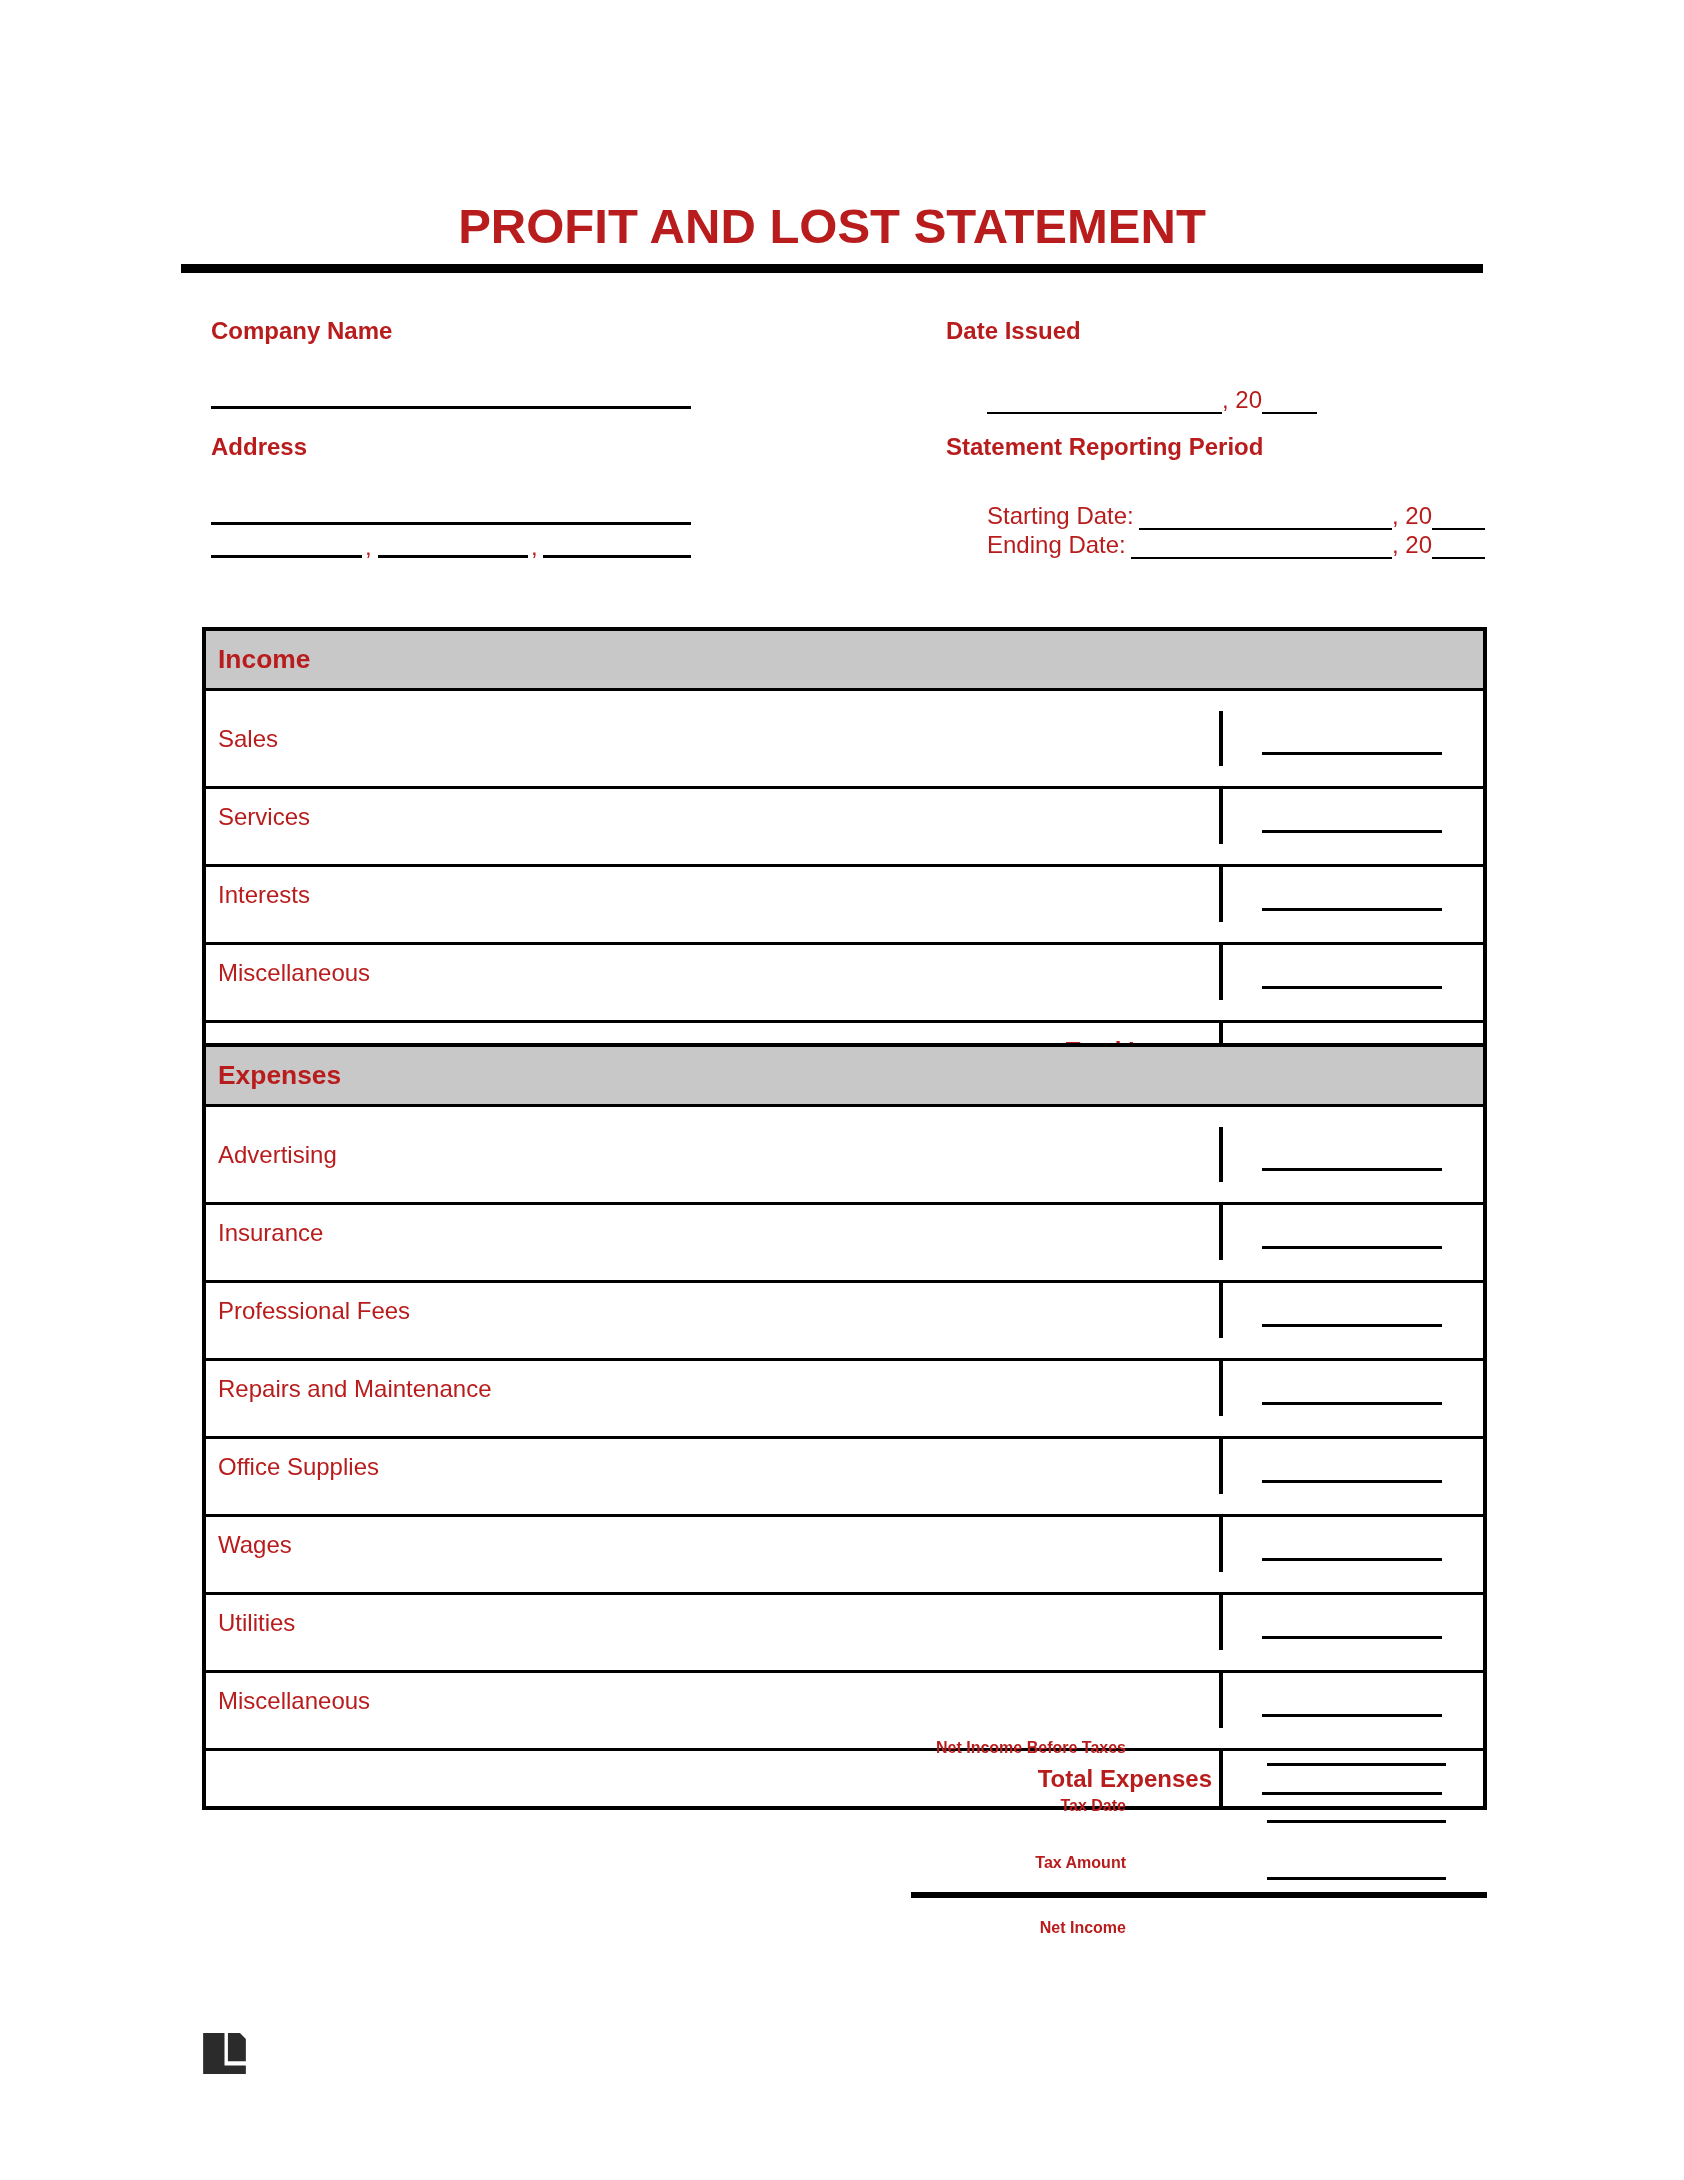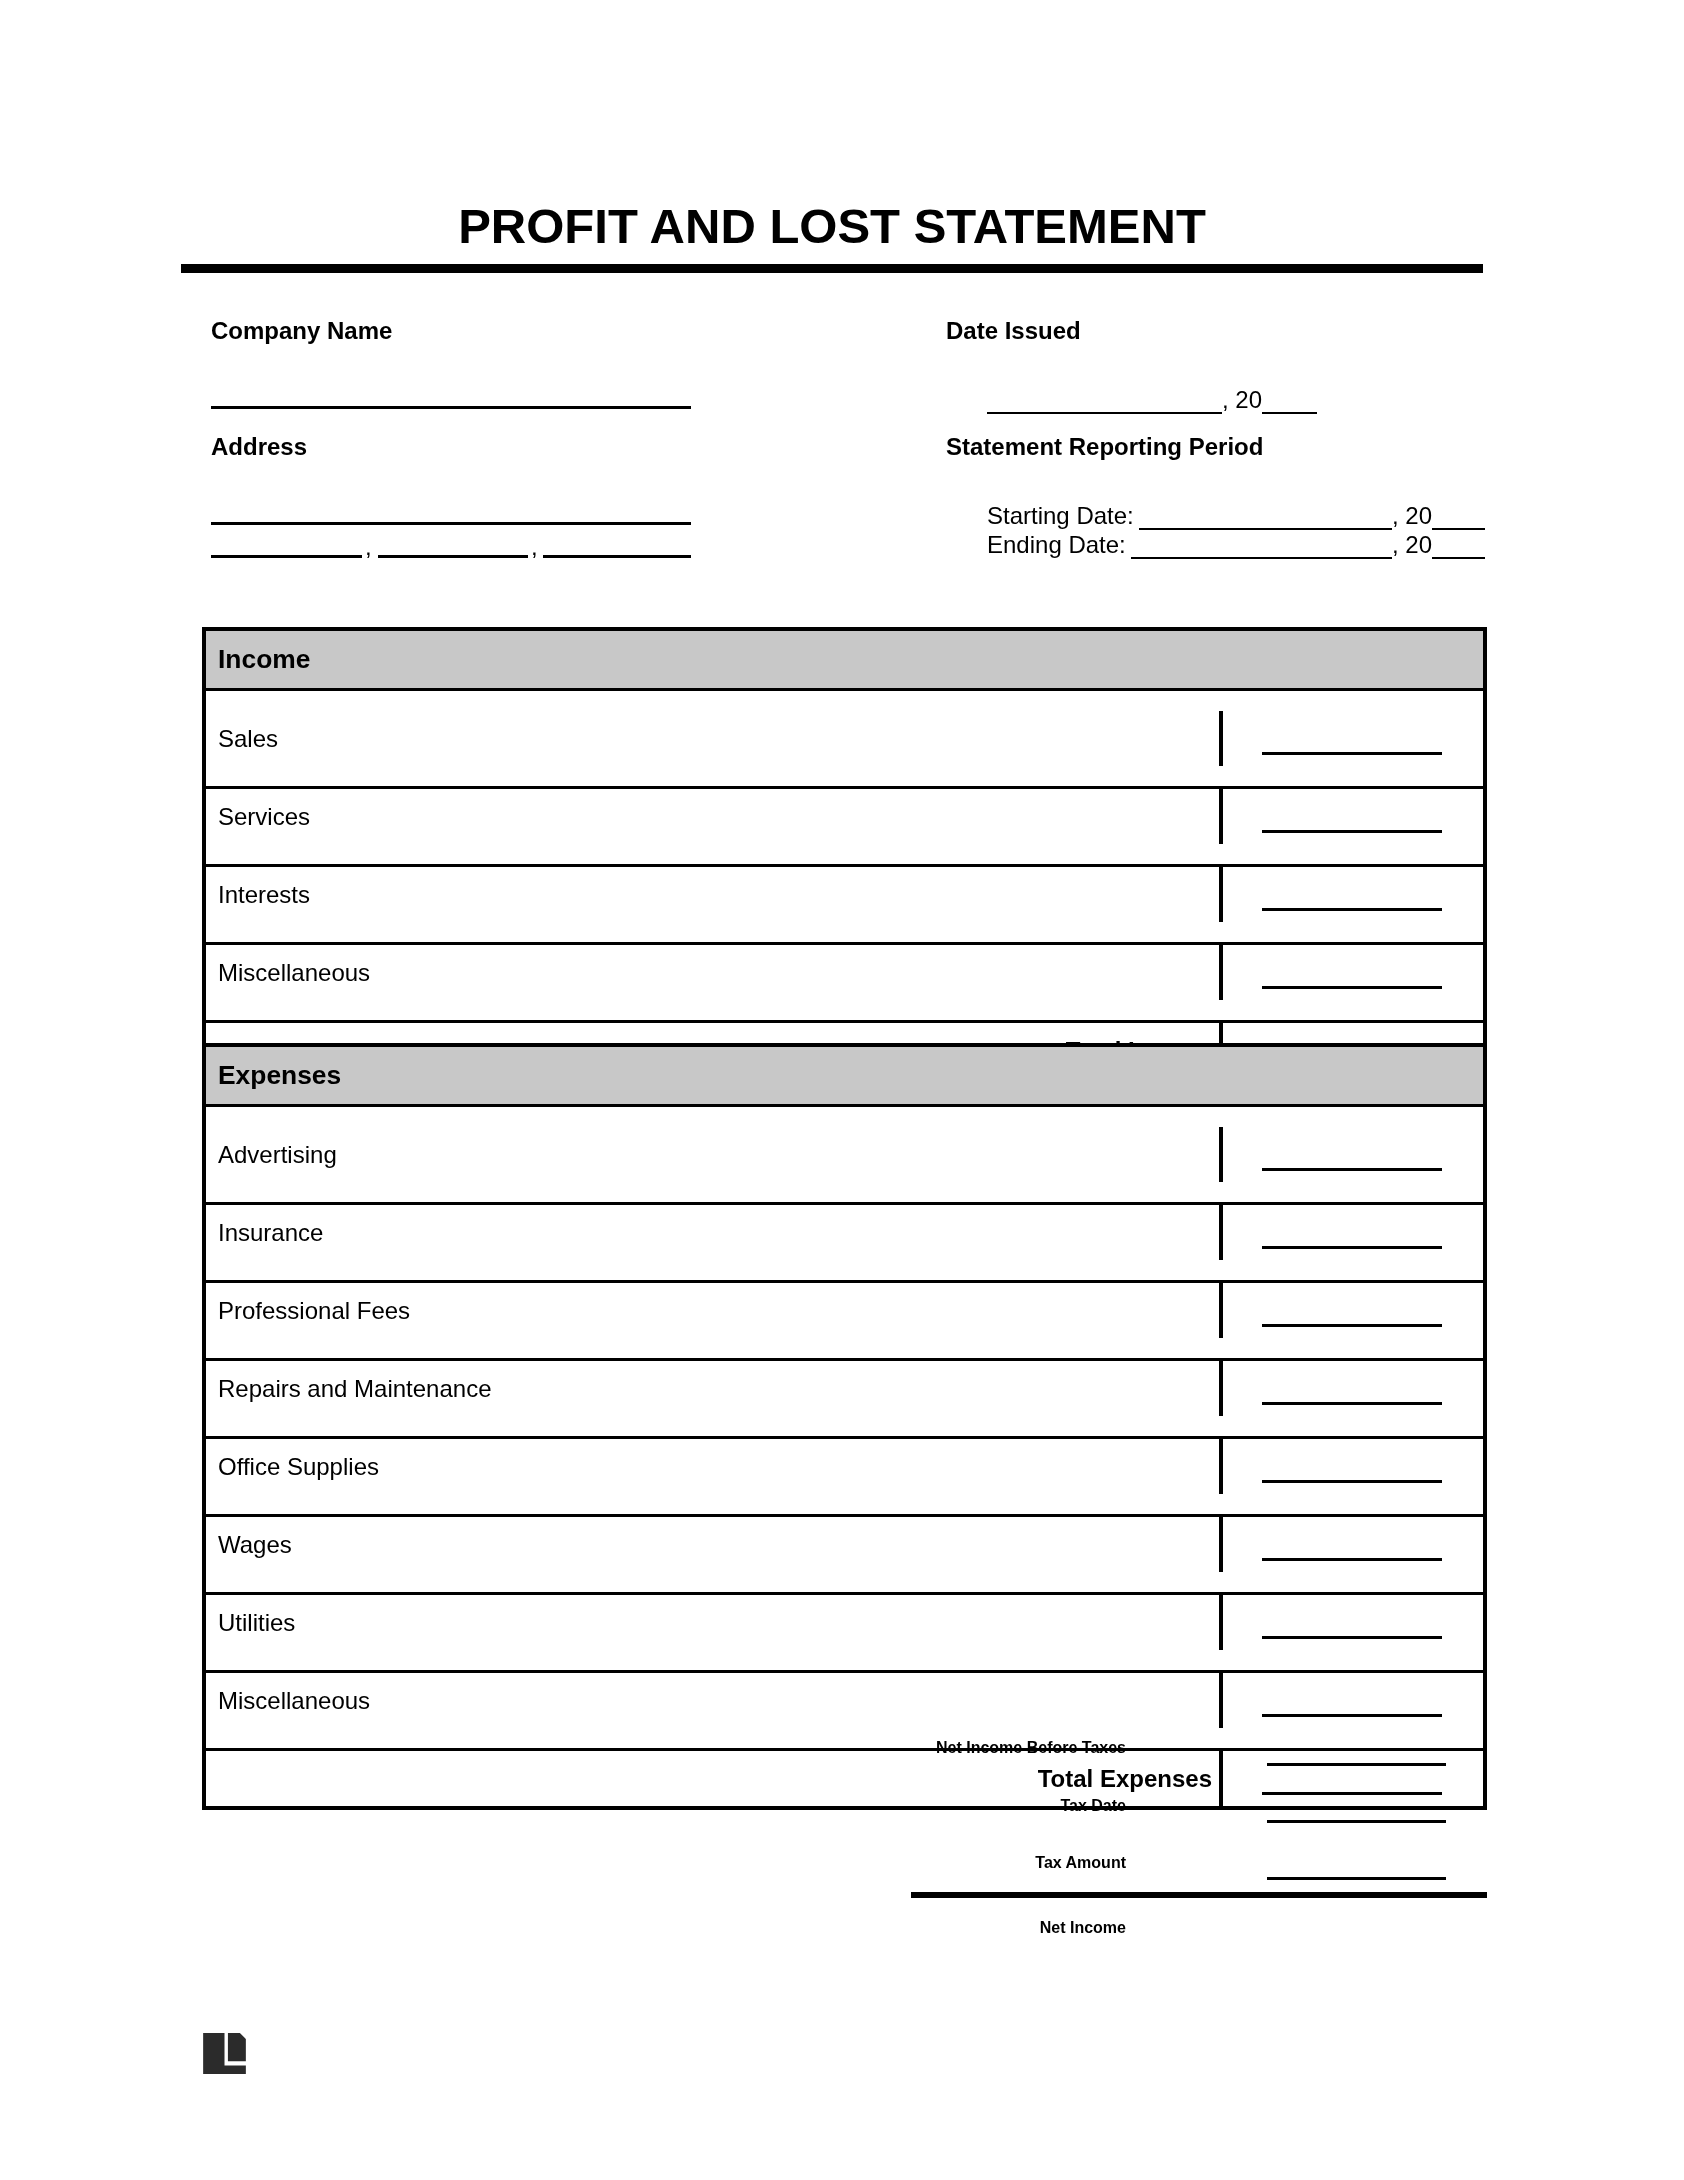--- a/index.html
+++ b/index.html
@@ -2,21 +2,21 @@
 <html style="font-size:13.6px"><head>
 <meta charset="utf-8">
 <style>
   html,body { margin:0; padding:0; background:#ffffff; }
   .page {
     position:relative;
     width:1599px;
     height:2181px;
     background:#ffffff;
     font-family:"Liberation Sans", sans-serif;
-    color:#000000;
+    color:#b91c1c;
     overflow:hidden;
   }
   .doc-title {
     position:absolute;
     left:181px; top:198px; width:1302px;
     text-align:center;
     font-size:49px;
     font-weight:bold;
     letter-spacing:0px;
     white-space:nowrap;

